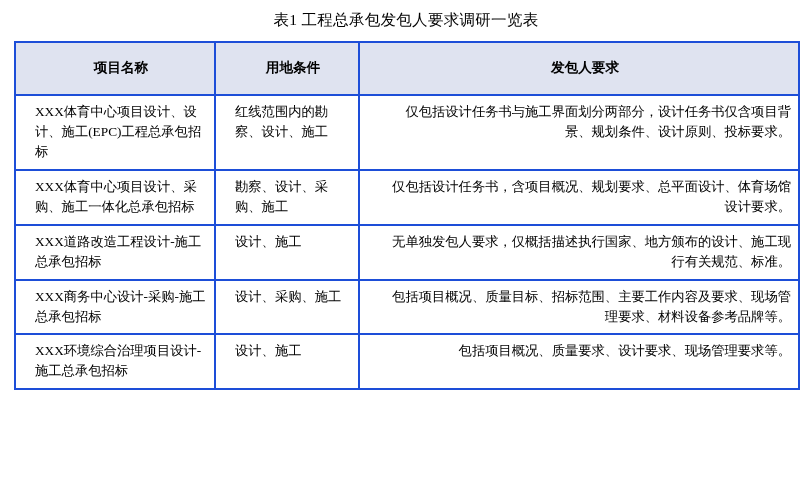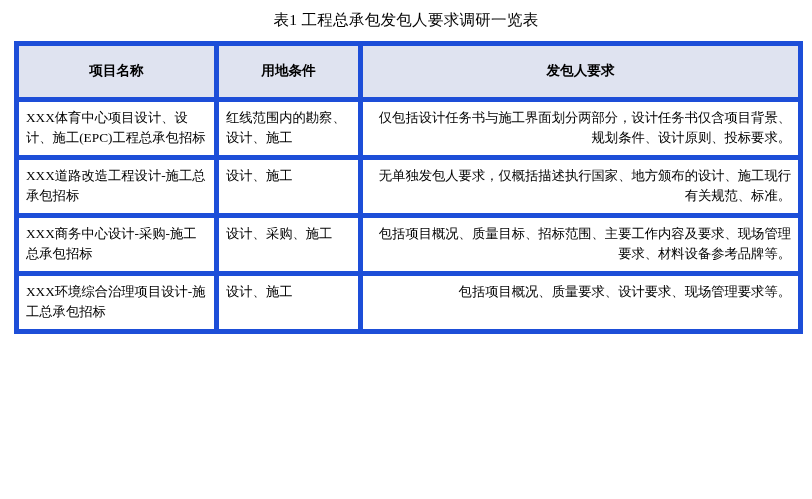--- a/index.html
+++ b/index.html
@@ -34,23 +34,23 @@
     box-sizing: border-box;
   }
   table.survey {
     border-collapse: collapse;
     width: 784px;
     table-layout: fixed;
     font-family: "Liberation Serif", serif;
   }
   table.survey th,
   table.survey td {
-    border: 5px solid #1d4ed8;
+    border: 2px solid #1d4ed8;
     vertical-align: top;
-    padding: 6px 7px 7px 7px;
+    padding: 6px 7px 7px 19px;
     font-size: 13.3px;
     line-height: 1.5;
   }
   table.survey thead th {
     background: #dfe3f0;
     text-align: center;
     font-weight: bold;
     vertical-align: middle;
     height: 38px;
     font-size: 13.6px;
@@ -83,20 +83,25 @@
           <th>发包人要求</th>
         </tr>
       </thead>
       <tbody>
         <tr>
           <td class="name">XXX体育中心项目设计、设计、施工(EPC)工程总承包招标</td>
           <td class="scope">红线范围内的勘察、设计、施工</td>
           <td class="req">仅包括设计任务书与施工界面划分两部分，设计任务书仅含项目背景、规划条件、设计原则、投标要求。</td>
         </tr>
         <tr>
+          <td class="name">XXX体育中心项目设计、采购、施工一体化总承包招标</td>
+          <td class="scope">勘察、设计、采购、施工</td>
+          <td class="req">仅包括设计任务书，含项目概况、规划要求、总平面设计、体育场馆设计要求。</td>
+        </tr>
+        <tr>
           <td class="name">XXX道路改造工程设计-施工总承包招标</td>
           <td class="scope">设计、施工</td>
           <td class="req">无单独发包人要求，仅概括描述执行国家、地方颁布的设计、施工现行有关规范、标准。</td>
         </tr>
         <tr>
           <td class="name">XXX商务中心设计-采购-施工总承包招标</td>
           <td class="scope">设计、采购、施工</td>
           <td class="req">包括项目概况、质量目标、招标范围、主要工作内容及要求、现场管理要求、材料设备参考品牌等。</td>
         </tr>
         <tr>

